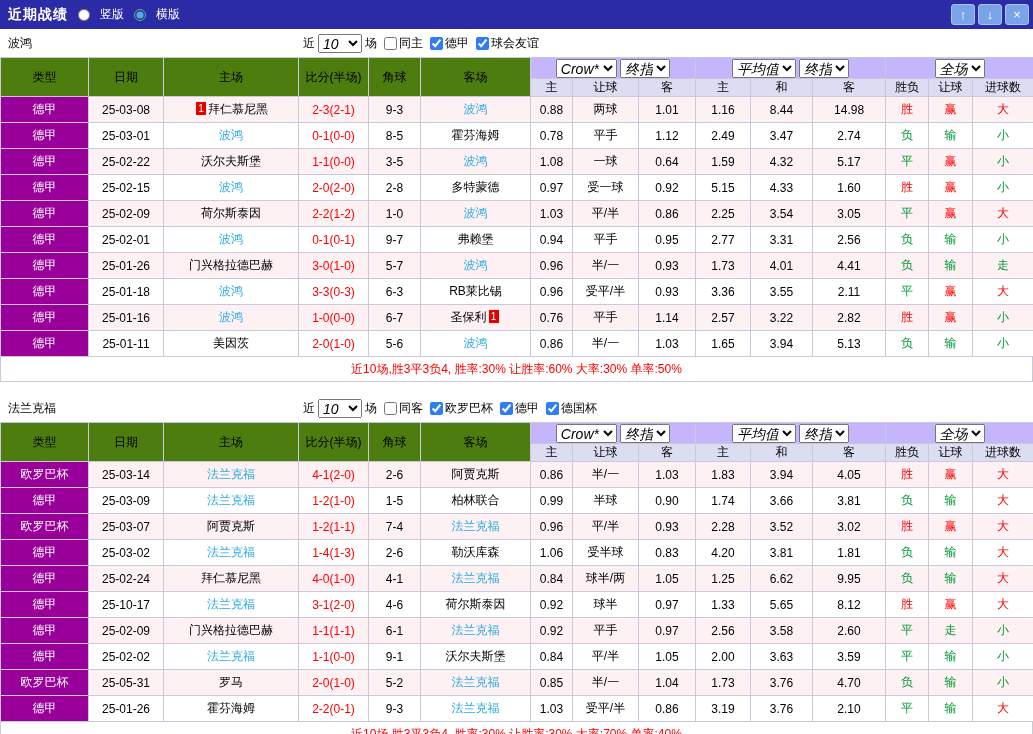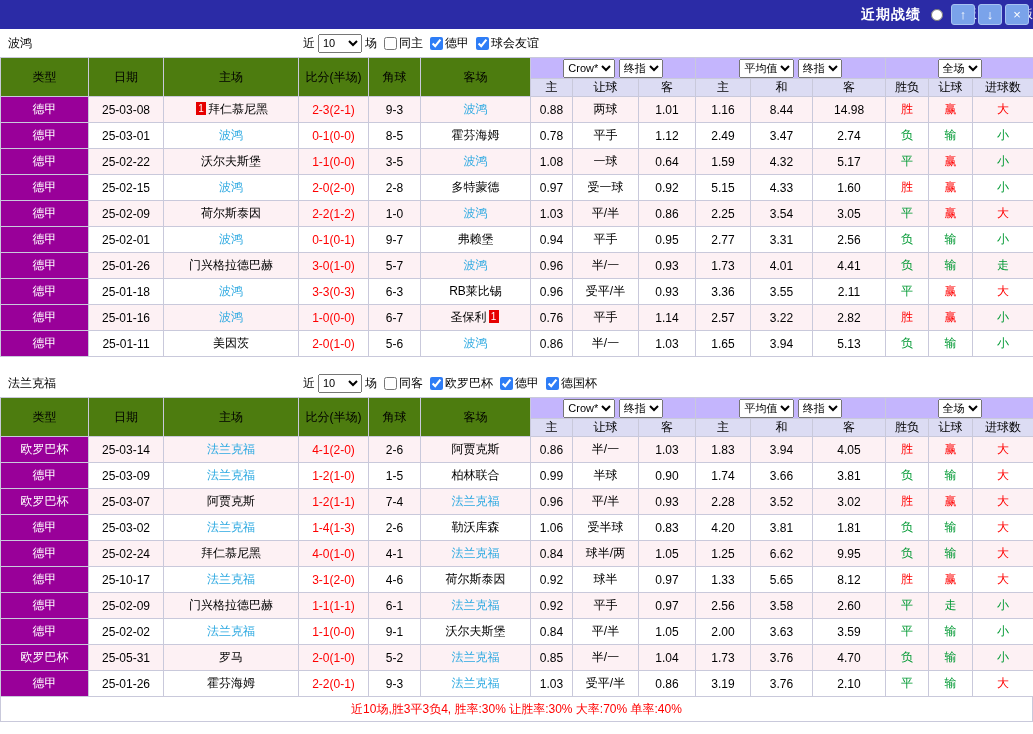--- a/index.html
+++ b/index.html
@@ -10,23 +10,24 @@
     background: #fff;
     color: #000;
   }
   
   .titlebar {
     height: 29px;
     background: #2b2ba6;
     position: relative;
     display: flex;
     align-items: center;
-    justify-content: flex-end;
+    justify-content: flex-start;
     gap: 10px;
     color: #fff;
+    padding-left: 8px;
   }
   .titlebar .title { font-size: 14px; font-weight: bold; letter-spacing: 1px; }
   .radio-group { display: flex; align-items: center; gap: 10px; font-size: 12px; }
   .radio-group input { accent-color: #4da6ff; width: 12px; height: 12px; margin: 0; cursor: pointer; }
   .win-btns { position: absolute; right: 4px; top: 4px; display: flex; gap: 3px; }
   .win-btn {
     width: 24px; height: 21px;
     background: #7aa3ea;
     border: 1px solid #a8c2f2;
     border-radius: 3px;
@@ -43,21 +44,21 @@
     height: 28px;
     position: relative;
     display: flex;
     align-items: center;
     background: #fff;
   }
   .team-label { position: absolute; left: 8px; color: #000; }
   .filter-controls { margin-left: 303px; display: flex; align-items: center; gap: 3px; }
   .cb { display: flex; align-items: center; gap: 2px; cursor: pointer; }
   .cb input { accent-color: #2e7df6; width: 13px; height: 13px; margin: 0 0 0 4px; cursor: pointer; }
-  select { font-family: inherit; font-size: 11px; height: 19px; }
+  select { font-family: inherit; font-size: 14px; height: 19px; font-style: italic; }
   .count-select { width: 44px; }
   
   .results-table { width: 1033px; border-collapse: collapse; table-layout: fixed; }
   .results-table th, .results-table td {
     border: 1px solid #c9c9db;
     text-align: center;
     vertical-align: middle;
     font-weight: normal;
     overflow: hidden;
     white-space: nowrap;
@@ -350,20 +351,21 @@
           <td class="c-num">1.03</td>
           <td class="c-num">1.65</td>
           <td class="c-num">3.94</td>
           <td class="c-num">5.13</td>
           <td class="c-result" style="color: rgb(0, 153, 51);">负</td>
           <td class="c-result" style="color: rgb(0, 153, 51);">输</td>
           <td class="c-result" style="color: rgb(0, 153, 51);">小</td>
         </tr>
       </tbody>
   </table>
+  <div class="summary">近10场,胜3平3负4, 胜率:30% 让胜率:60% 大率:30% 单率:50%</div>
 </div>
 
 <div class="section">
   <div class="filter-row">
     <span class="team-label">法兰克福</span>
     <div class="filter-controls">
       <span>近</span>
       <select class="count-select">
         <option>10</option>
       </select>

